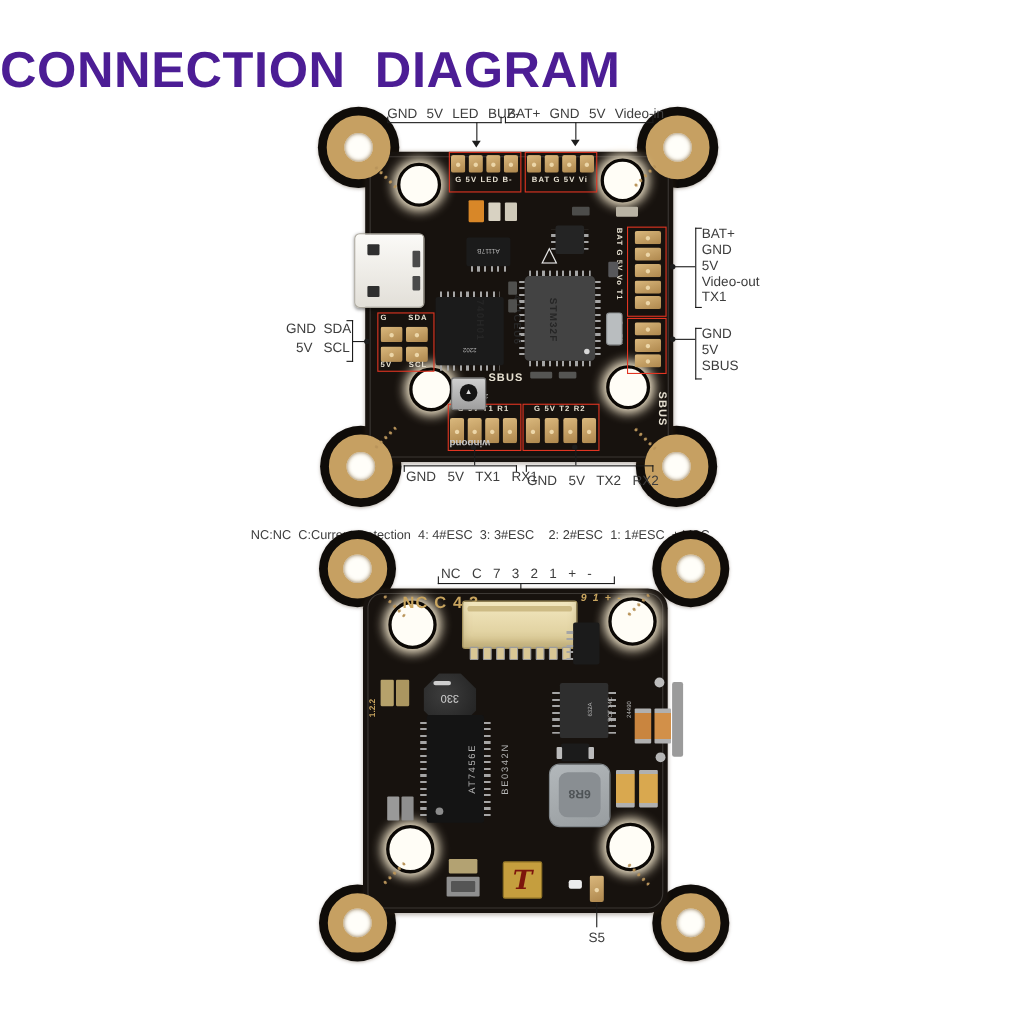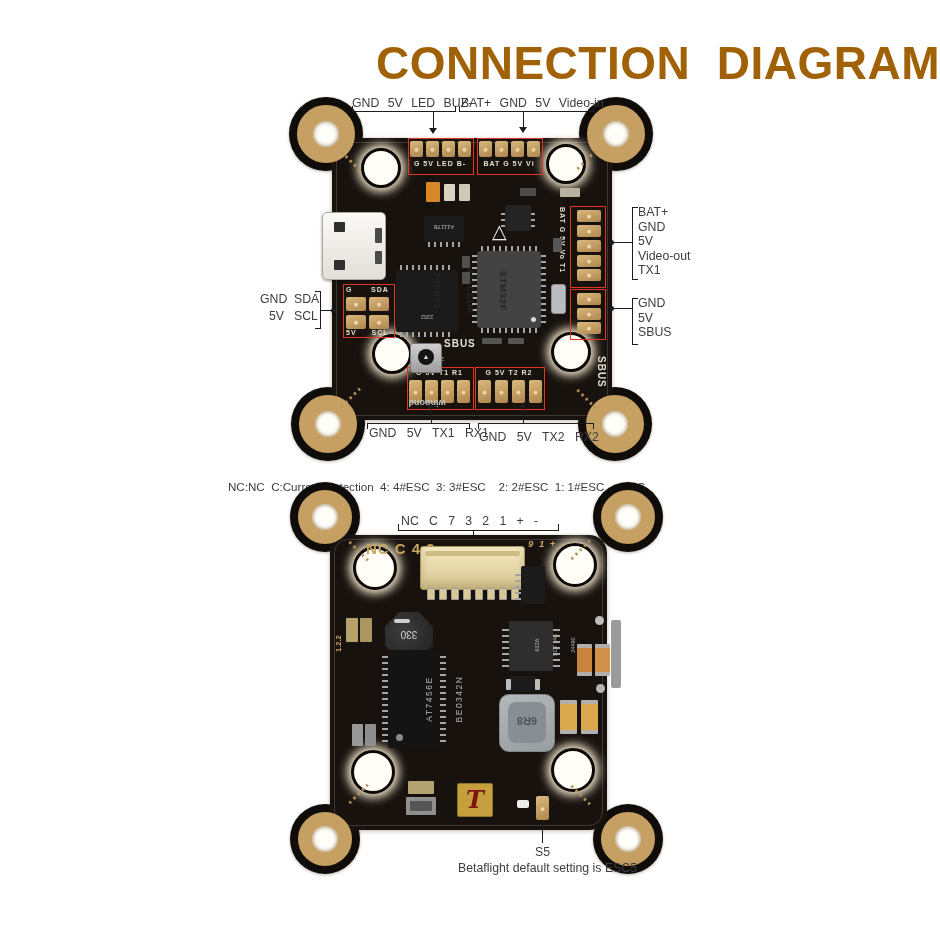--- a/index.html
+++ b/index.html
@@ -1,18 +1,18 @@
 <!DOCTYPE html>
 <html><head>
 <meta charset="utf-8">
 <style>
   html,body{margin:0;padding:0}
   body{width:940px;height:931px;position:relative;background:#ffffff;font-family:"Liberation Sans",sans-serif;overflow:hidden}
   #page{position:absolute;left:0;top:0;width:940px;height:931px}
-  .title{position:absolute;left:0;right:0;top:36px;text-align:right;font-size:46px;font-weight:bold;color:#a16207;letter-spacing:.5px;white-space:pre}
+  .title{position:absolute;left:0;right:0;top:36px;text-align:left;font-size:46px;font-weight:bold;color:#4c1d95;letter-spacing:.5px;white-space:pre}
   .lbl{position:absolute;color:#3d3d3d;font-size:12.3px;line-height:14.6px;white-space:pre}
   .ws5{word-spacing:5px}.ws7{word-spacing:7px}
   .line{position:absolute;background:#1c1c1c}
   .dot{position:absolute;width:5px;height:5px;border-radius:50%;background:#1c1c1c}
   .arrow{position:absolute;width:0;height:0;border-left:4px solid transparent;border-right:4px solid transparent;border-top:6px solid #1c1c1c}
   .bk{position:absolute}
   .bk-u{border-left:1px solid #1c1c1c;border-right:1px solid #1c1c1c;border-bottom:1px solid #1c1c1c}
   .bk-n{border-left:1px solid #1c1c1c;border-right:1px solid #1c1c1c;border-top:1px solid #1c1c1c}
   .bk-l{border-top:1px solid #1c1c1c;border-bottom:1px solid #1c1c1c;border-left:1px solid #1c1c1c}
   .bk-r{border-top:1px solid #1c1c1c;border-bottom:1px solid #1c1c1c;border-right:1px solid #1c1c1c}
@@ -291,16 +291,15 @@
   <div class="sm" style="left:410px;top:801px;width:22px;height:10px;background:#555"></div>
   <div style="position:absolute;left:457px;top:783px;width:34px;height:32px;background:#c59e3e;border:1px solid #8f7327;border-radius:2px">
     <div style="position:absolute;left:0;top:1px;width:34px;text-align:center;font-family:'DejaVu Serif',serif;font-style:italic;font-weight:bold;font-size:24px;color:#7d150c">T</div>
   </div>
   <div class="sm" style="left:517px;top:800px;width:12px;height:8px;background:#ececec;border-radius:2px"></div>
   <div class="pad" style="left:536px;top:796px;width:13px;height:24px"></div>
 
   <div class="line" style="left:542px;top:821px;width:1px;height:22px"></div>
   <div class="lbl" style="left:535px;top:845px">S5</div>
   <div style="position:absolute;left:370px;top:861px;width:355px;text-align:center;color:#3d3d3d;font-size:12.3px;line-height:15px">
-    <div>Betaflight default setting is ESC5</div>
   </div>
 
 </div>
 
 </body></html>

